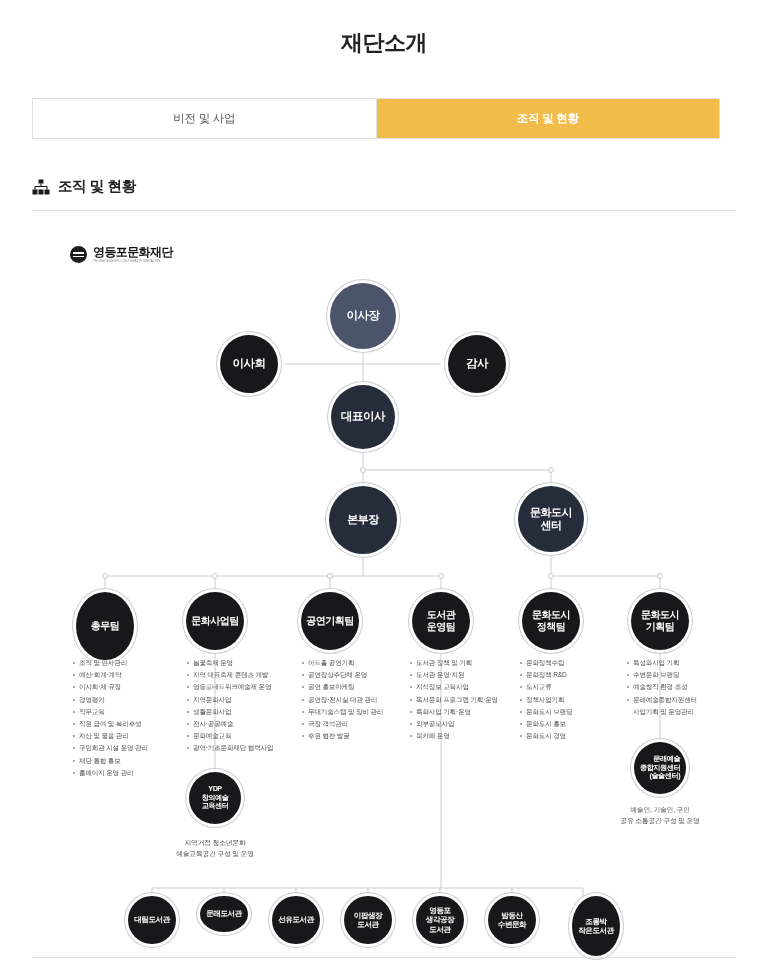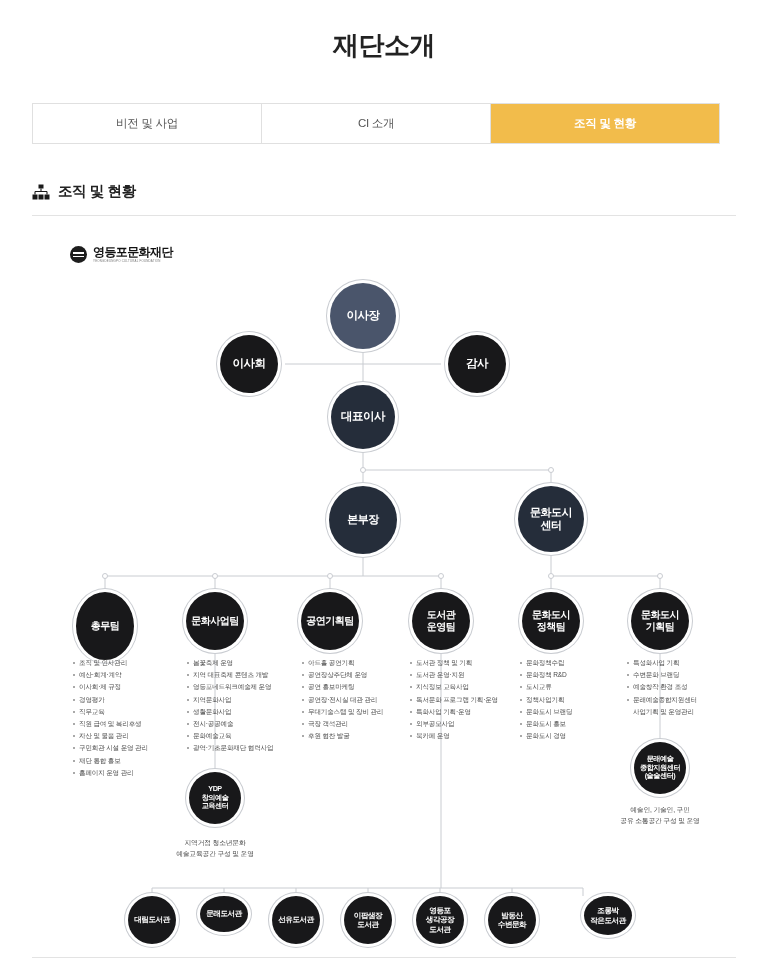--- a/index.html
+++ b/index.html
@@ -15,21 +15,21 @@
     width: 768px;
     height: 972px;
     margin: 0 auto;
     overflow: hidden;
     background: #fff;
   }
 
   
   .page-title {
     text-align: center;
-    font-size: 26px;
+    font-size: 22px;
     font-weight: 700;
     color: #222;
     letter-spacing: -0.5px;
     padding-top: 28px;
   }
 
   
   .tabs {
     display: flex;
     margin: 40px 48px 0 32px;
@@ -188,21 +188,20 @@
 </style>
 </head>
 <body>
 
 <div id="page">
 
   <div class="page-title">재단소개</div>
 
   <div class="tabs">
     <div class="tab">비전 및 사업</div>
-    <div class="tab">CI 소개</div>
     <div class="tab active">조직 및 현황</div>
   </div>
 
   <div class="section-head">
     <span>
       <svg class="org-icon" viewBox="0 0 18 16" aria-hidden="true">
         <rect x="6.5" y="0.5" width="5" height="4" fill="#1a1a1a"></rect>
         <rect x="0.5" y="10.5" width="5" height="5" fill="#1a1a1a"></rect>
         <rect x="6.5" y="10.5" width="5" height="5" fill="#1a1a1a"></rect>
         <rect x="12.5" y="10.5" width="5" height="5" fill="#1a1a1a"></rect>
@@ -314,21 +313,21 @@
     <div class="node black n-team" style="left:631px; top:592px; width:58px; height:58px;">
       <span class="node-label">문화도시
 기획팀</span>
     </div>
 
     <div class="node black n-sub" style="left:189px; top:772px; width:52px; height:52px;">
       <span class="node-label">YDP
 창의예술
 교육센터</span>
     </div>
-    <div class="node black n-sub" style="left:634px; top:742px; width:52px; height:52px;">
+    <div class="node black n-sub" style="left:634px; top:742px; width:52px; height:52px;text-align:right;">
       <span class="node-label">문래예술
 종합지원센터
 (술술센터)</span>
     </div>
 
     <div class="caption" style="left:140px; top:838px;">지역거점 청소년문화
 예술교육공간 구성 및 운영</div>
     <div class="caption" style="left:585px; top:805px;">예술인, 기술인, 구민
 공유 소통공간 구성 및 운영</div>
 
@@ -503,21 +502,21 @@
         </div>
         <div class="node black n-lib" style="left: 416px; top: 896px; width: 48px; height: 48px;">
           <span class="node-label">영등포
 생각공장
 도서관</span>
         </div>
         <div class="node black n-lib" style="left: 488px; top: 896px; width: 48px; height: 48px;">
           <span class="node-label">밤동산
 수변문화</span>
         </div>
-        <div class="node black n-lib" style="left: 584px; top: 896px; width: 48px; height: 39px; justify-content: center;">
+        <div class="node black n-lib" style="left: 572px; top: 896px; width: 48px; height: 60px; justify-content: center;">
           <span class="node-label">조롱박
 작은도서관</span>
         </div>
       </div>
 
   </div>
 
   <div class="footer-rule"></div>
 </div>
 

